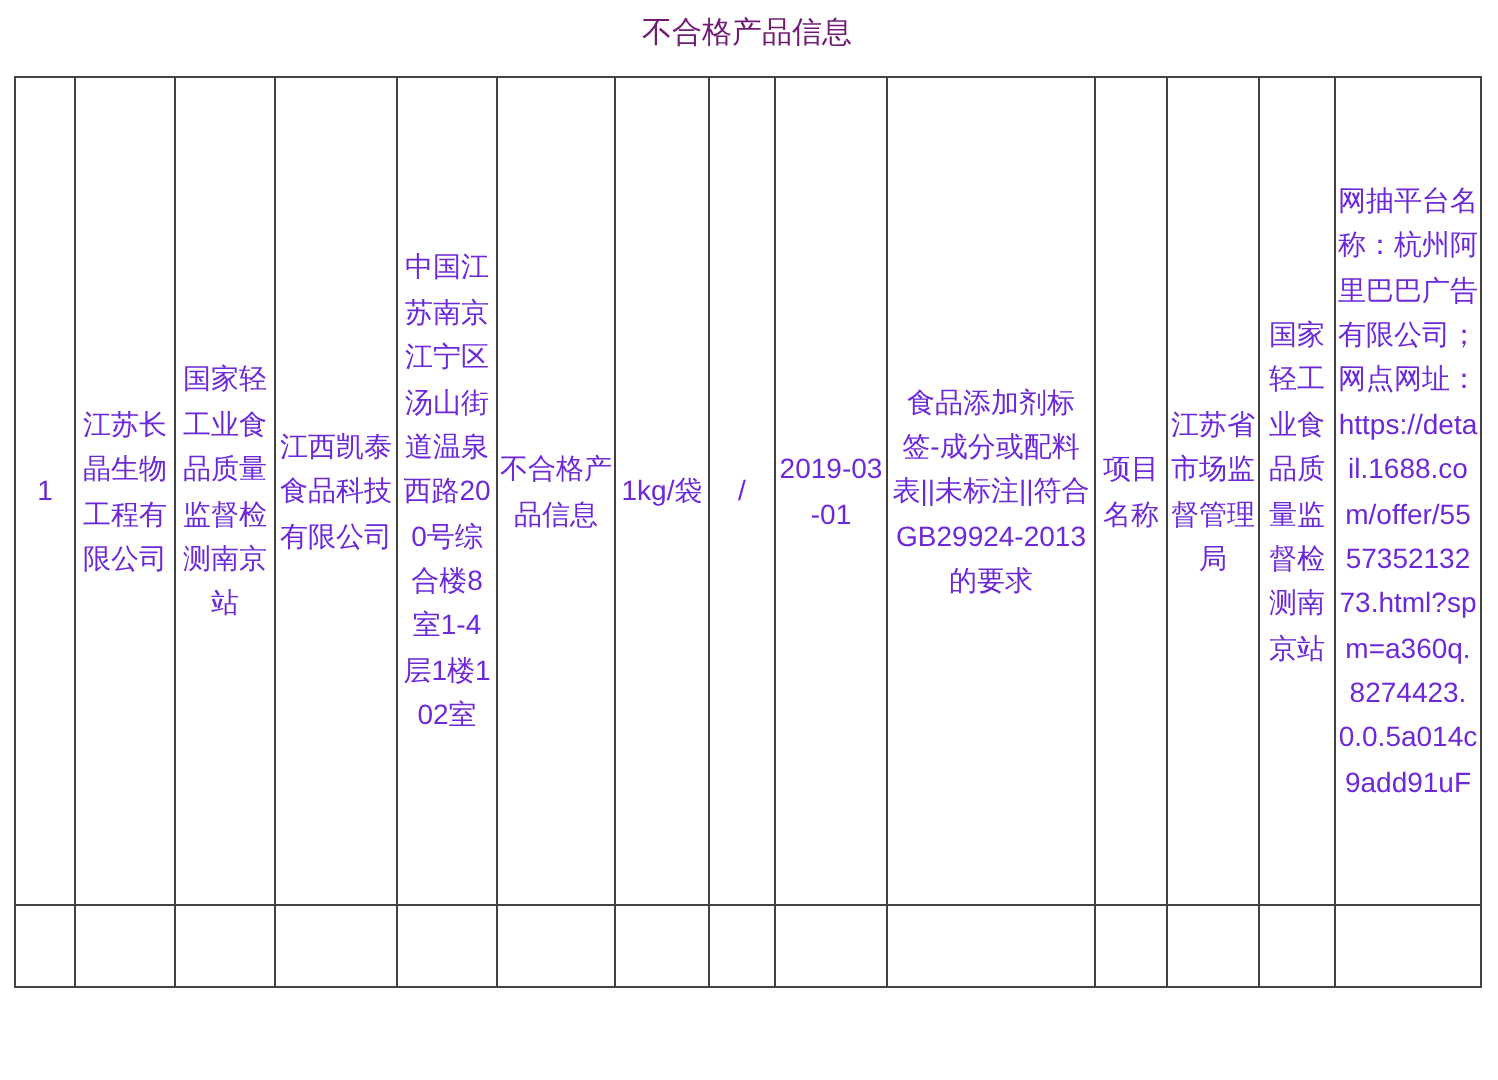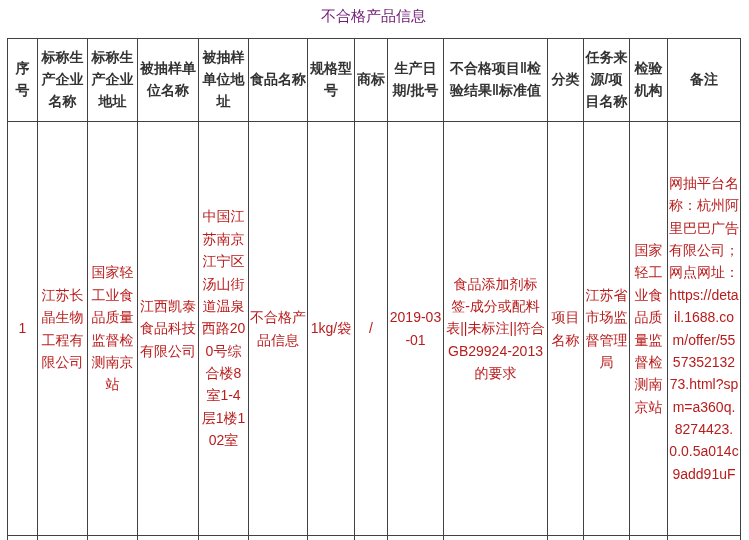--- a/index.html
+++ b/index.html
@@ -43,21 +43,21 @@
     background: #ffffff;
   }
   .info-table th {
     font-weight: bold;
     line-height: 1.55;
     height: 82px;
     color: #333333;
   }
   .info-table td {
     line-height: 1.6;
-    color: #b91c1c;
+    color: #6d28d9;
   }
   tr.data-row { height: 414px; }
   tr.partial-row td { height: 40px; }
 </style>
 </head>
 <body>
 
 <div class="page-title">不合格产品信息</div>
 
 <table class="info-table">
@@ -71,36 +71,20 @@
       <col style="width:47px">
       <col style="width:33px">
     <col style="width:56px">
       <col style="width:104px">
       <col style="width:36px">
       <col style="width:46px">
     <col style="width:38px">
       <col style="width:73px">
   </colgroup>
   <tbody>
-      <tr>
-    <th>序号</th>
-    <th>标称生产企业名称</th>
-    <th>标称生产企业地址</th>
-    <th>被抽样单位名称</th>
-    <th>被抽样单位地址</th>
-    <th>食品名称</th>
-    <th>规格型号</th>
-    <th>商标</th>
-    <th>生产日期/批号</th>
-    <th>不合格项目‖检验结果‖标准值</th>
-    <th>分类</th>
-    <th>任务来源/项目名称</th>
-    <th>检验机构</th>
-    <th>备注</th>
-  </tr>
   <tr class="data-row">
     <td>1</td>
     <td>江苏长晶生物工程有限公司</td>
     <td>国家轻工业食品质量监督检测南京站</td>
     <td>江西凯泰食品科技有限公司</td>
     <td>中国江苏南京江宁区汤山街道温泉西路200号综合楼8室1-4层1楼102室</td>
     <td>不合格产品信息</td>
     <td>1kg/袋</td>
     <td>/</td>
     <td>2019-03-01</td>

